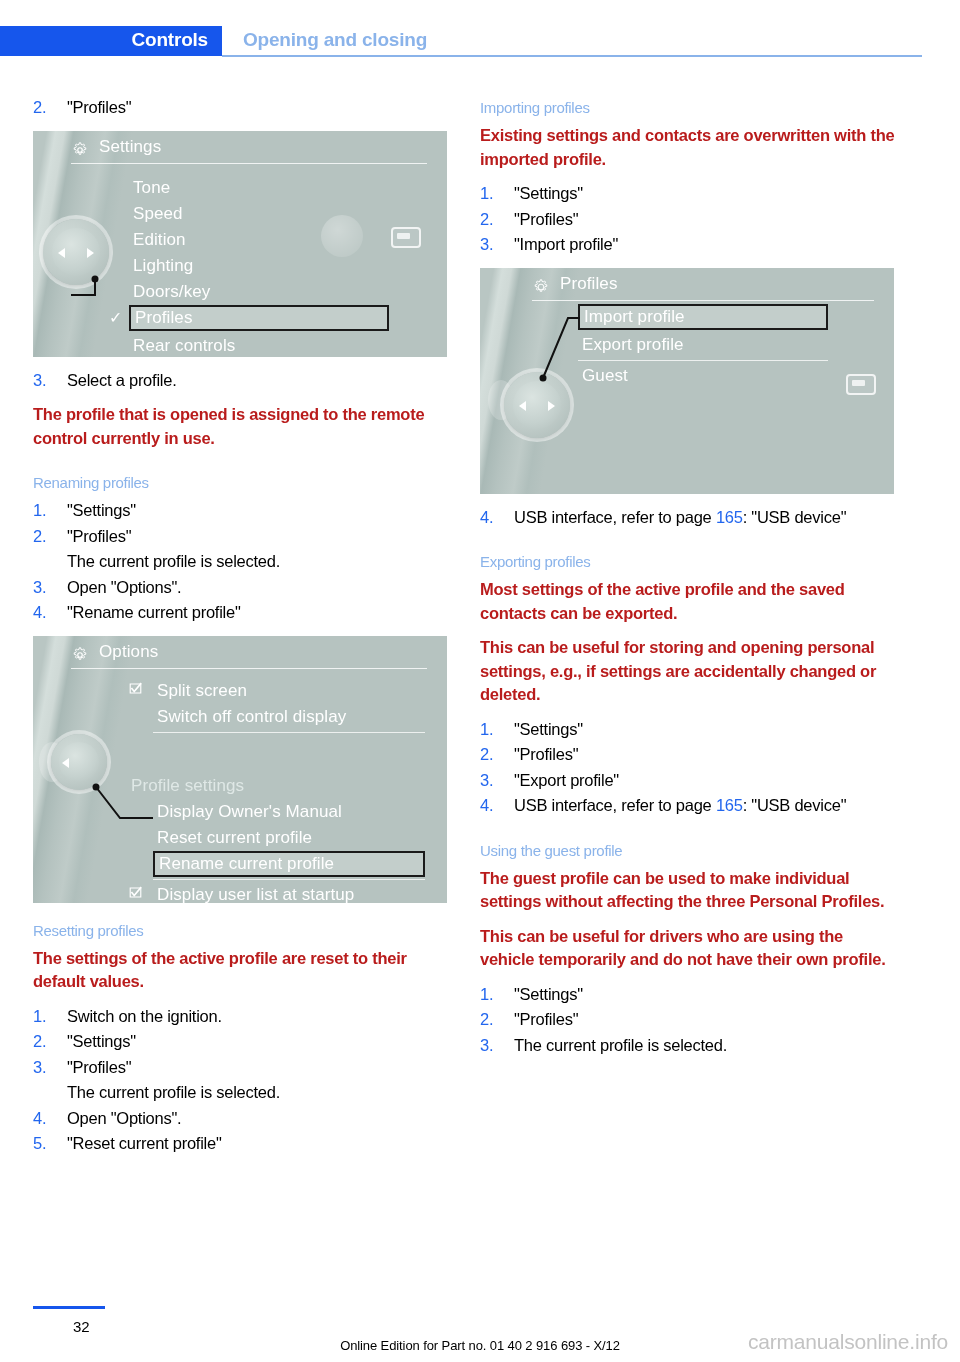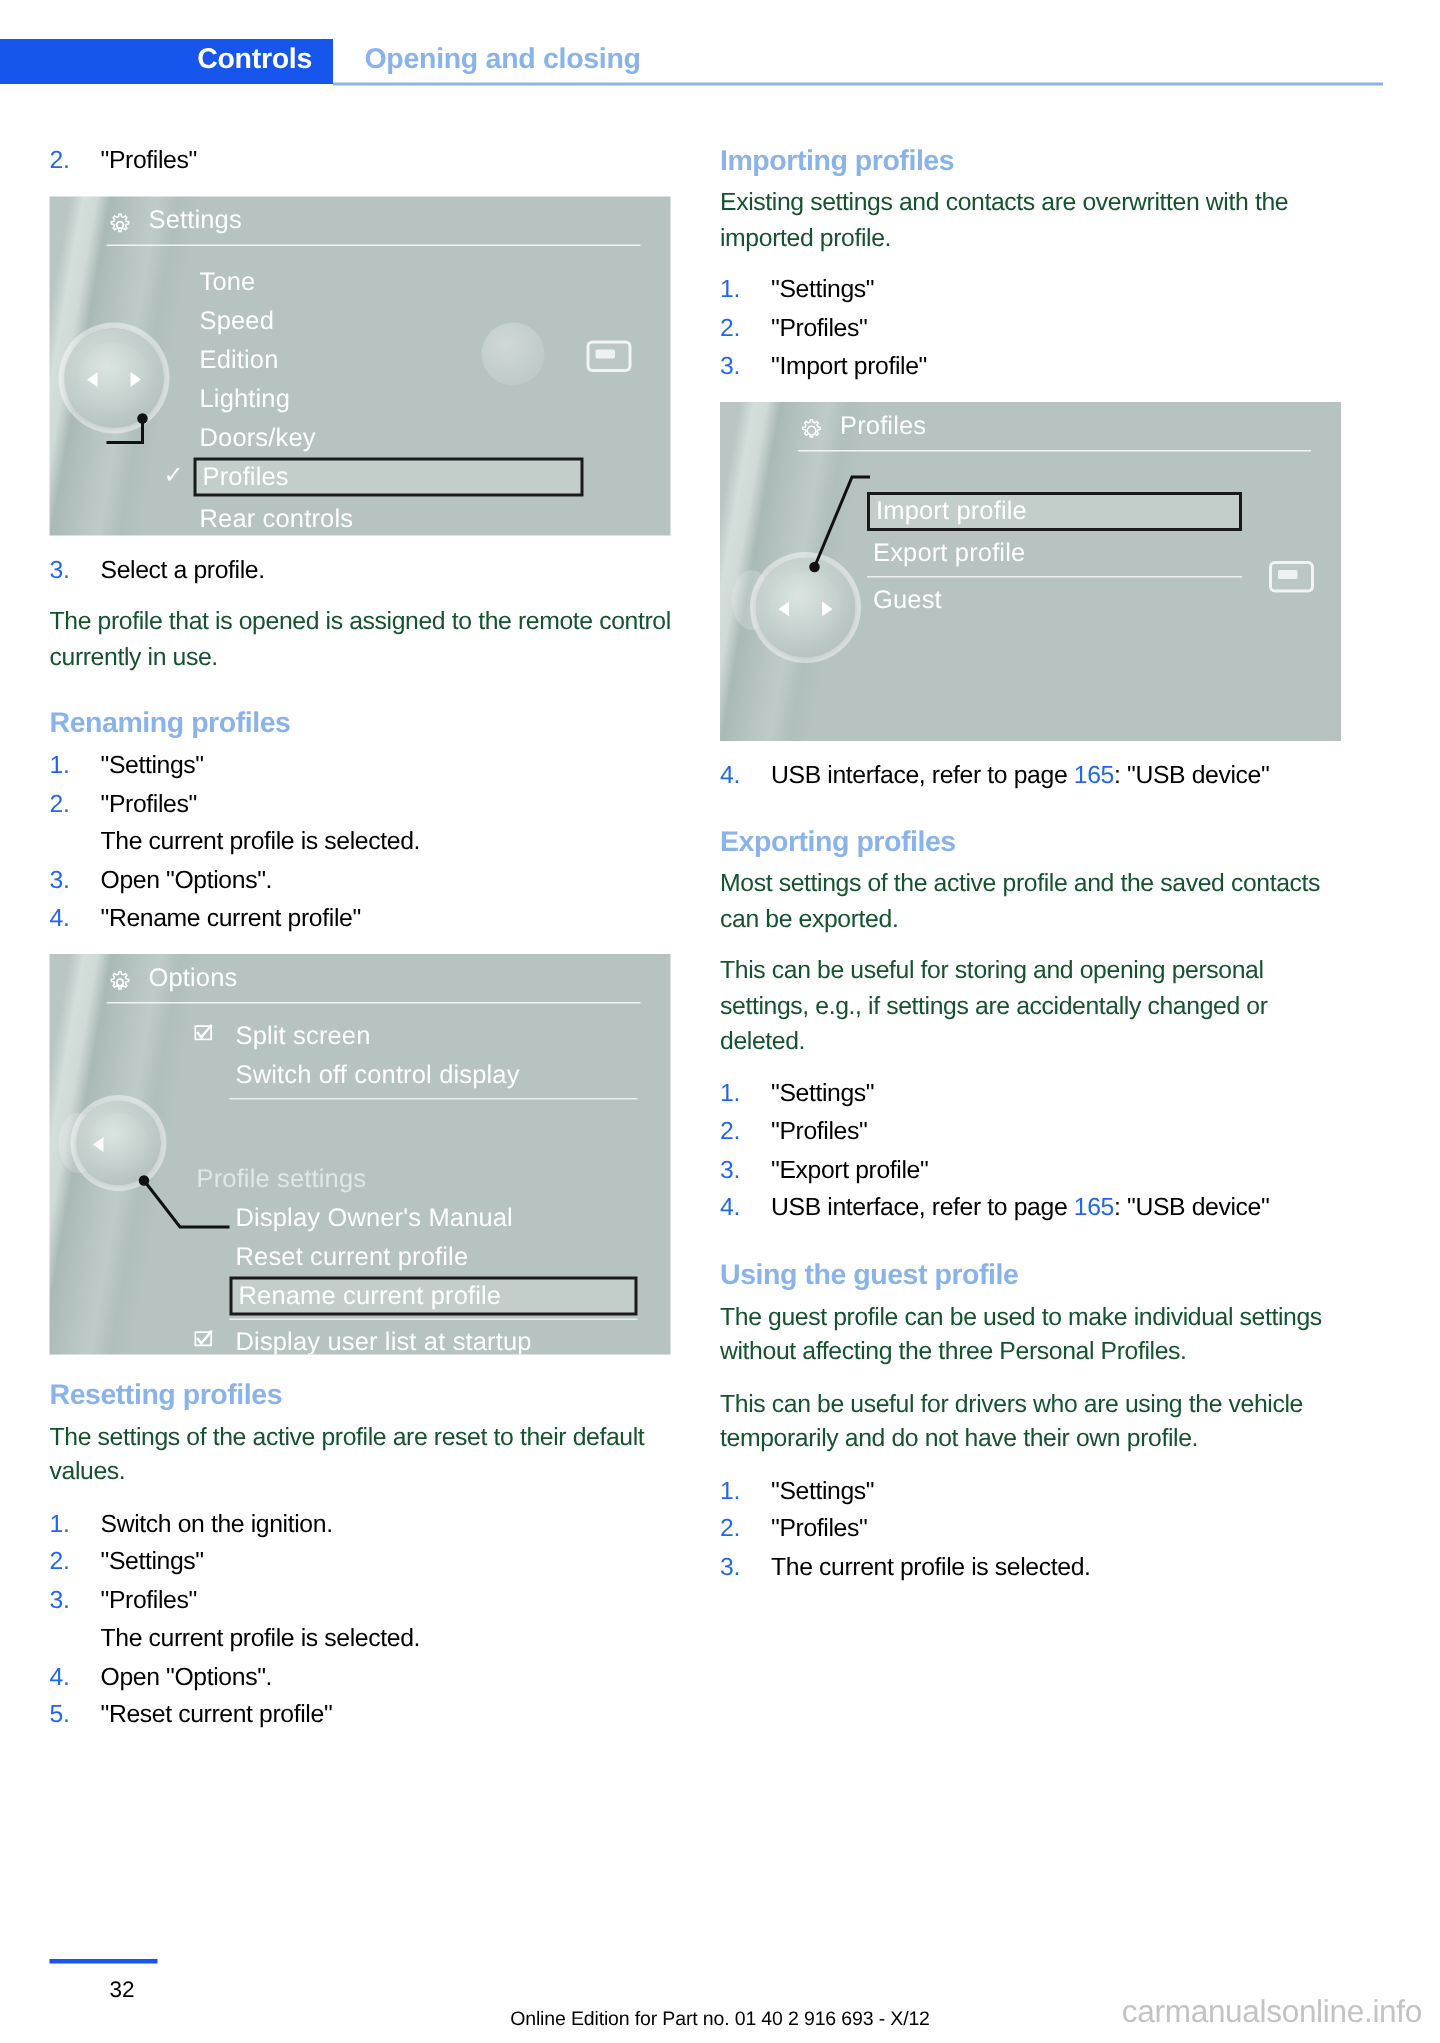--- a/index.html
+++ b/index.html
@@ -63,33 +63,34 @@
     position: absolute;
     top: 96px;
     width: 416px;
   }
   .col-left { left: 33px; }
   .col-right { left: 480px; }
 
   
   .h2 {
     color: #8ab3ea;
-    font-size: 19px;
-    font-weight: bold;
+    font-size: 15px;
+    font-weight: normal;
     letter-spacing: -0.3px;
     margin: 21px 0 4px 0;
     line-height: 24px;
   }
   .h2.first { margin-top: 0; }
   .para {
-    color: #14532d;
+    color: #b91c1c;
     font-size: 16.5px;
     line-height: 23.5px;
     letter-spacing: -0.25px;
     margin: 2px 0 11px 0;
+    font-weight: bold;
   }
   .olist {
     margin: 0 0 11px 0;
   }
   .oitem {
     position: relative;
     padding-left: 34px;
     font-size: 16.5px;
     line-height: 23.5px;
     letter-spacing: -0.25px;
@@ -565,21 +566,21 @@
 
     <div class="idrive-title-row" style="left:52px">
       <svg class="idrive-gear" viewBox="0 0 24 24">
         <path d="M11 2.4h2l.3 2.1 1.6.7 1.8-1.2 1.4 1.4-1.2 1.8.7 1.6 2.1.3v2l-2.1.3-.7 1.6 1.2 1.8-1.4 1.4-1.8-1.2-1.6.7-.3 2.1h-2l-.3-2.1-1.6-.7-1.8 1.2-1.4-1.4 1.2-1.8-.7-1.6-2.1-.3v-2l2.1-.3.7-1.6L5.9 5.4l1.4-1.4 1.8 1.2 1.6-.7z" fill="none" stroke="#ffffff" stroke-width="1.3"></path>
         <path d="M12 8.2a3.8 3.8 0 100 7.6 3.8 3.8 0 000-7.6z" fill="none" stroke="#ffffff" stroke-width="1.3"></path>
       </svg>
       <span class="idrive-title">Profiles</span>
     </div>
     <div class="idrive-underline" style="left:52px"></div>
 
-    <div class="menu" style="left:98px; top:60px; width:250px">
+    <div class="menu" style="left:98px; top:36px; width:250px">
       <div class="menu-item selected">Import profile</div>
       <div class="menu-item" style="margin-top:2px">Export profile</div>
       <div class="menu-sep"></div>
       <div class="menu-item">Guest</div>
     </div>
 
     <div class="joy-side" style="left:8px; top:112px"></div>
     <div class="joystick joy-outer" style="left:24px; top:104px">
       <div class="joy-inner">
         <div class="joy-arrow left"></div>

